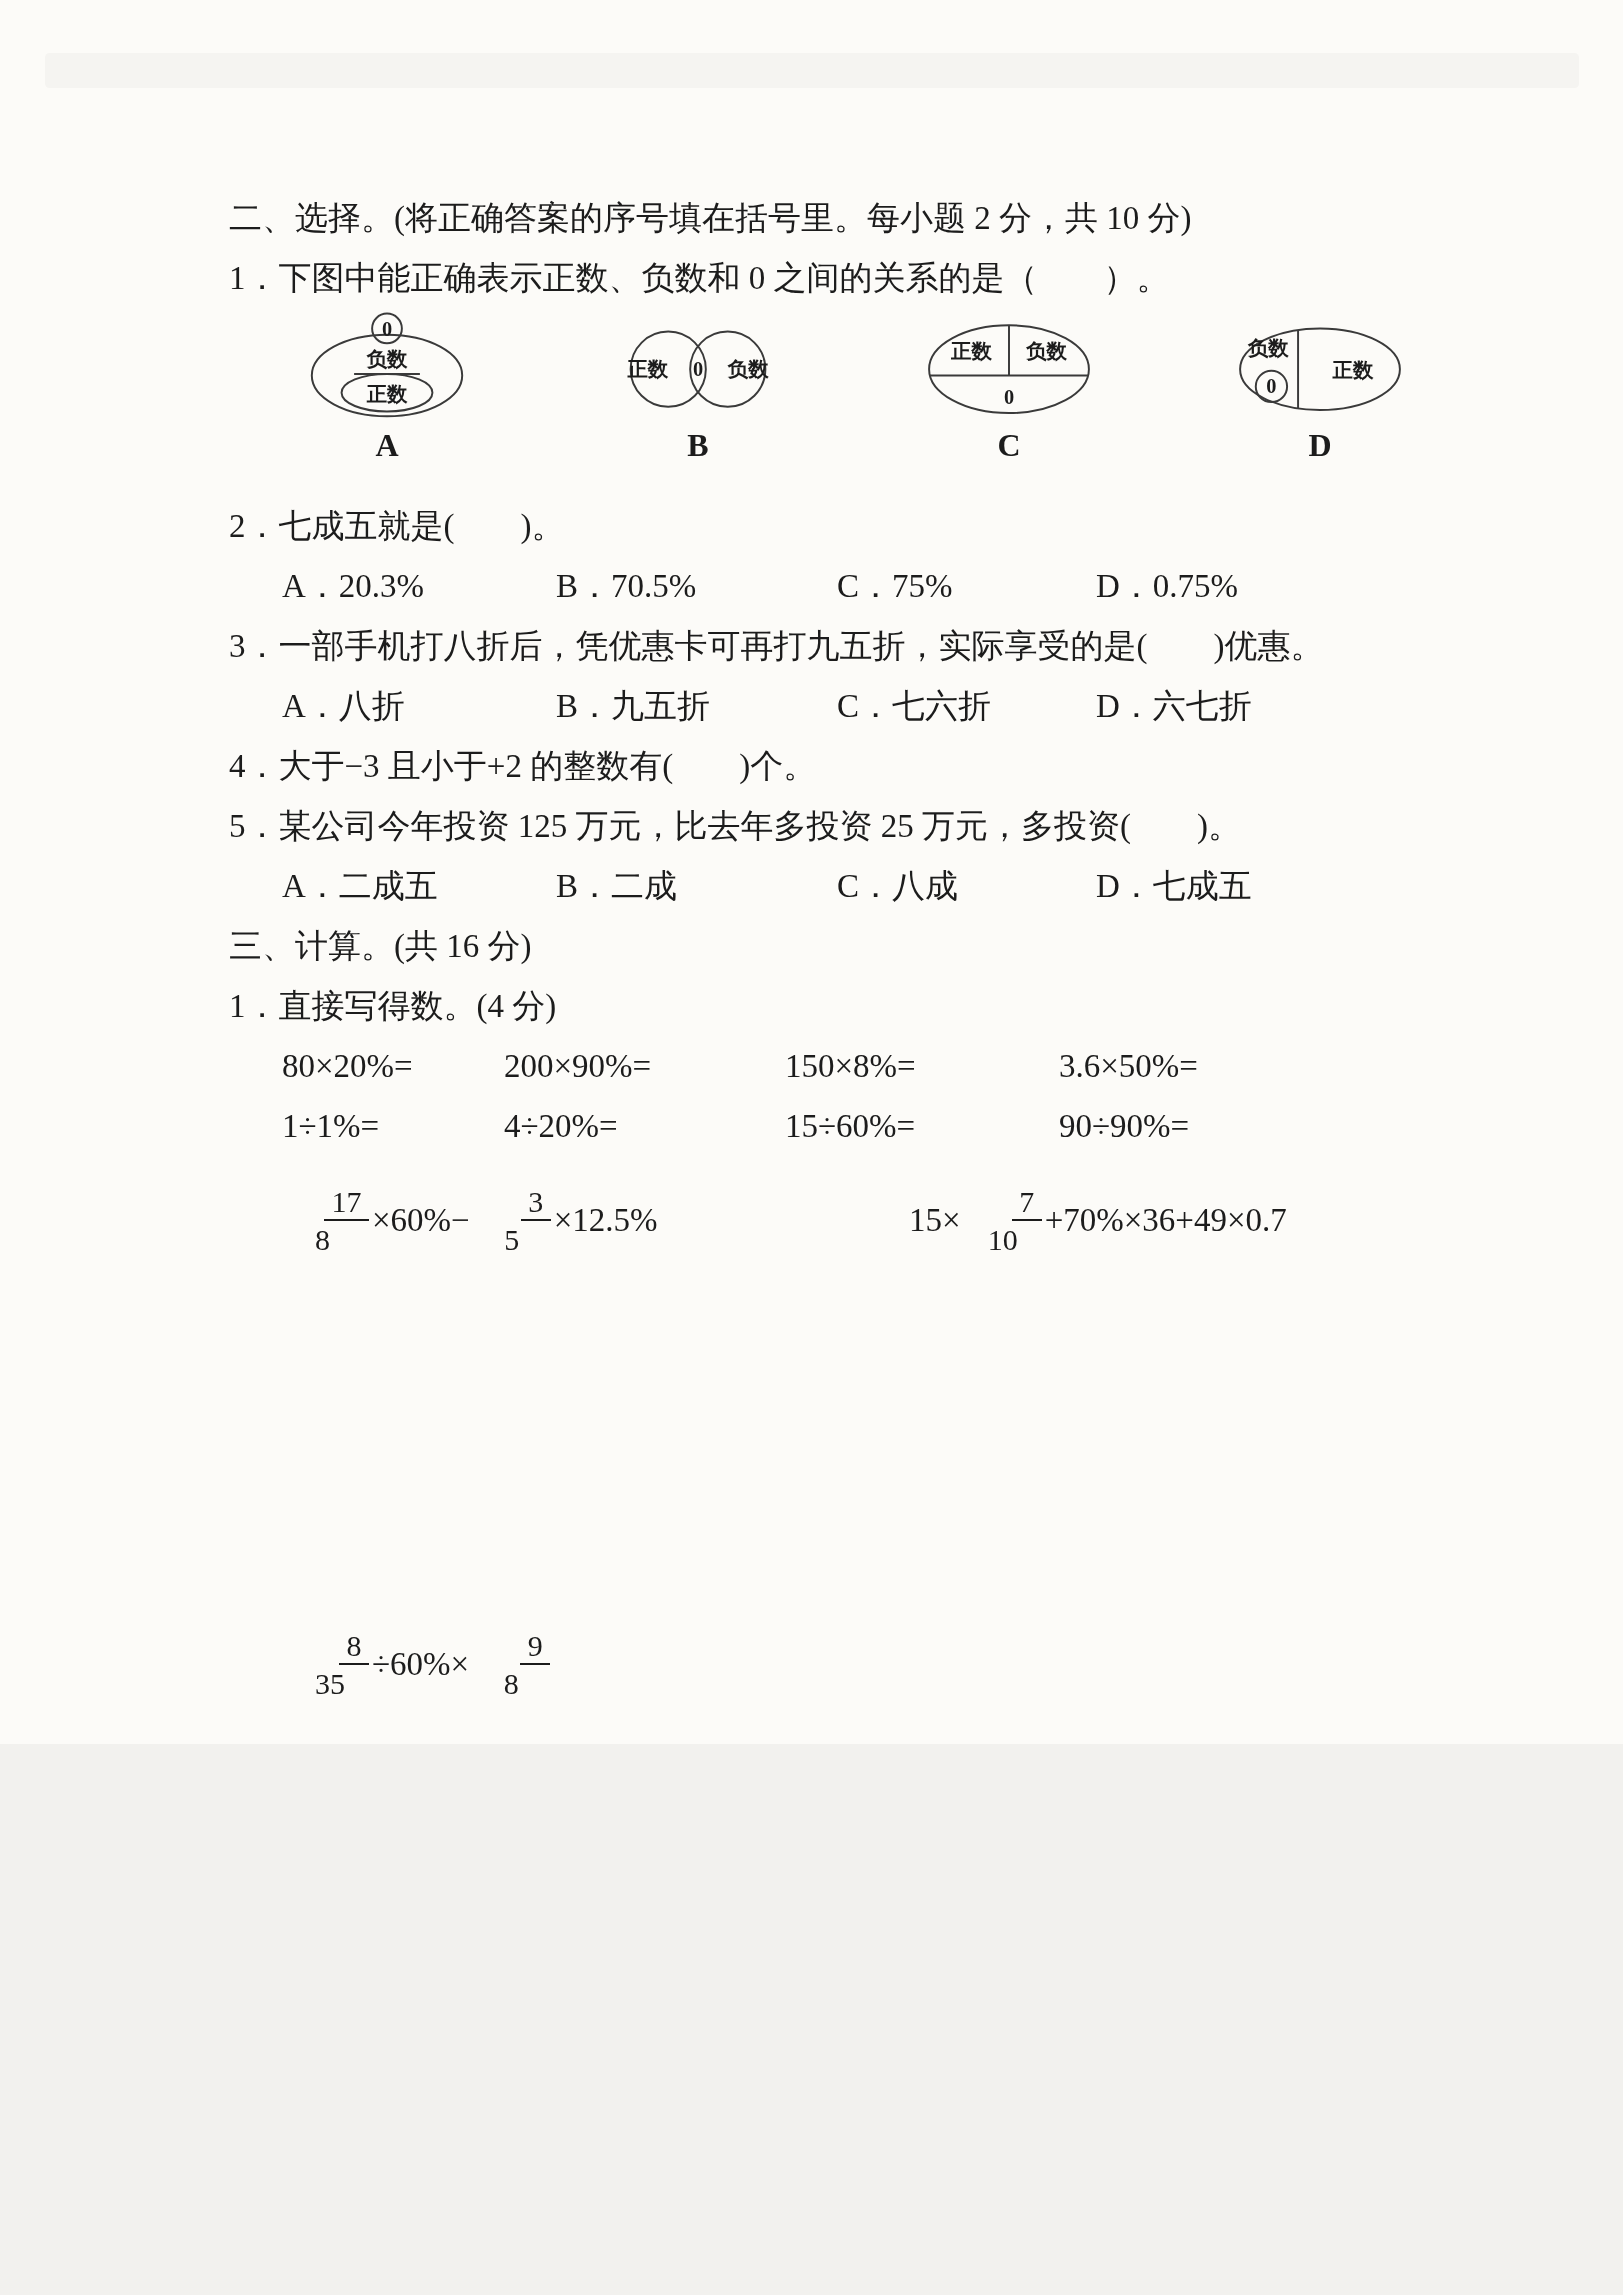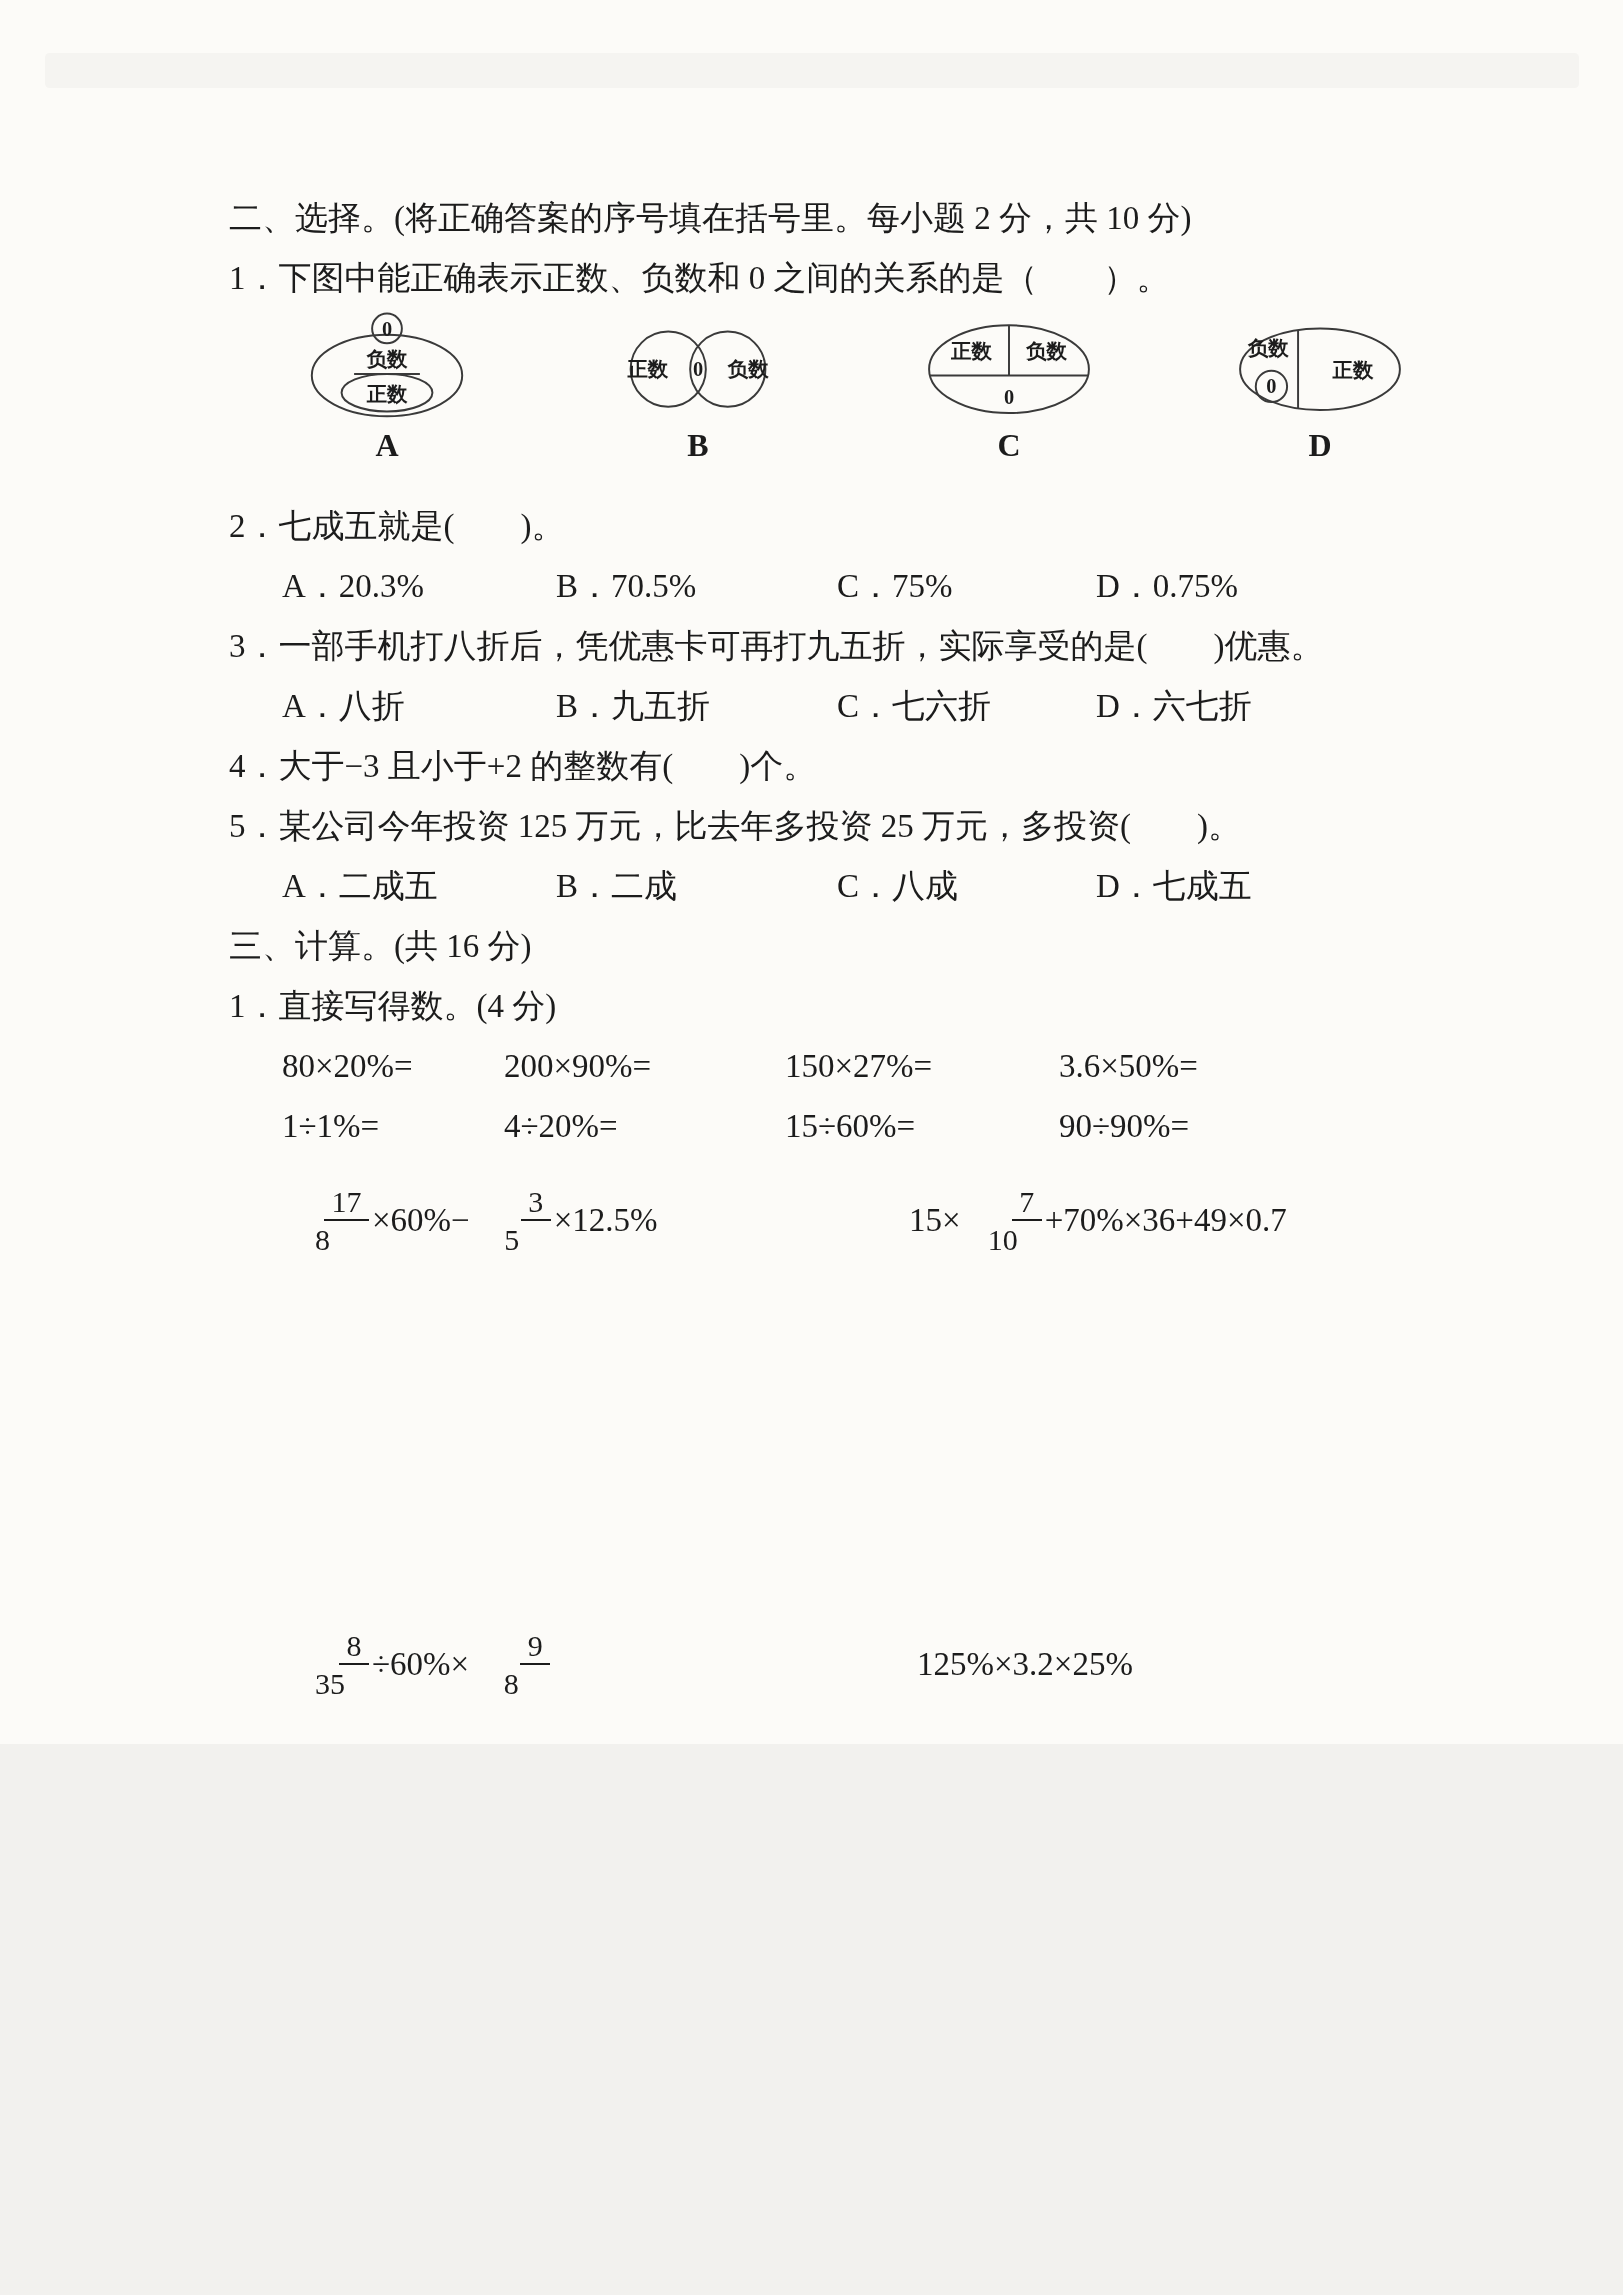--- a/index.html
+++ b/index.html
@@ -188,21 +188,21 @@
       <span class="opt-c">C．八成</span>
       <span class="opt-d">D．七成五</span>
     </div>
 
     <div class="line">三、计算。(共 16 分)</div>
 
     <div class="line">1．直接写得数。(4 分)</div>
     <div class="line calcrow">
       <span class="calc-1">80×20%=</span>
       <span class="calc-2">200×90%=</span>
-      <span class="calc-3">150×27%=</span>
+      <span class="calc-3">150×8%=</span>
       <span class="calc-4">3.6×50%=</span>
     </div>
     <div class="line calcrow">
       <span class="calc-1">1÷1%=</span>
       <span class="calc-2">4÷20%=</span>
       <span class="calc-3">15÷60%=</span>
       <span class="calc-4">90÷90%=</span>
     </div>
 
 
@@ -236,18 +236,17 @@
         <span class="frac">
             <span class="num">8</span>
             <span class="den">35</span>
           </span>
         <span>÷60%×</span>
         <span class="frac">
             <span class="num">9</span>
             <span class="den">8</span>
           </span>
       </span>
-      <span class="expr expr4">125%×3.2×25%</span>
     </div>
 
   </div>
 </div>
 
 
 </body></html>

